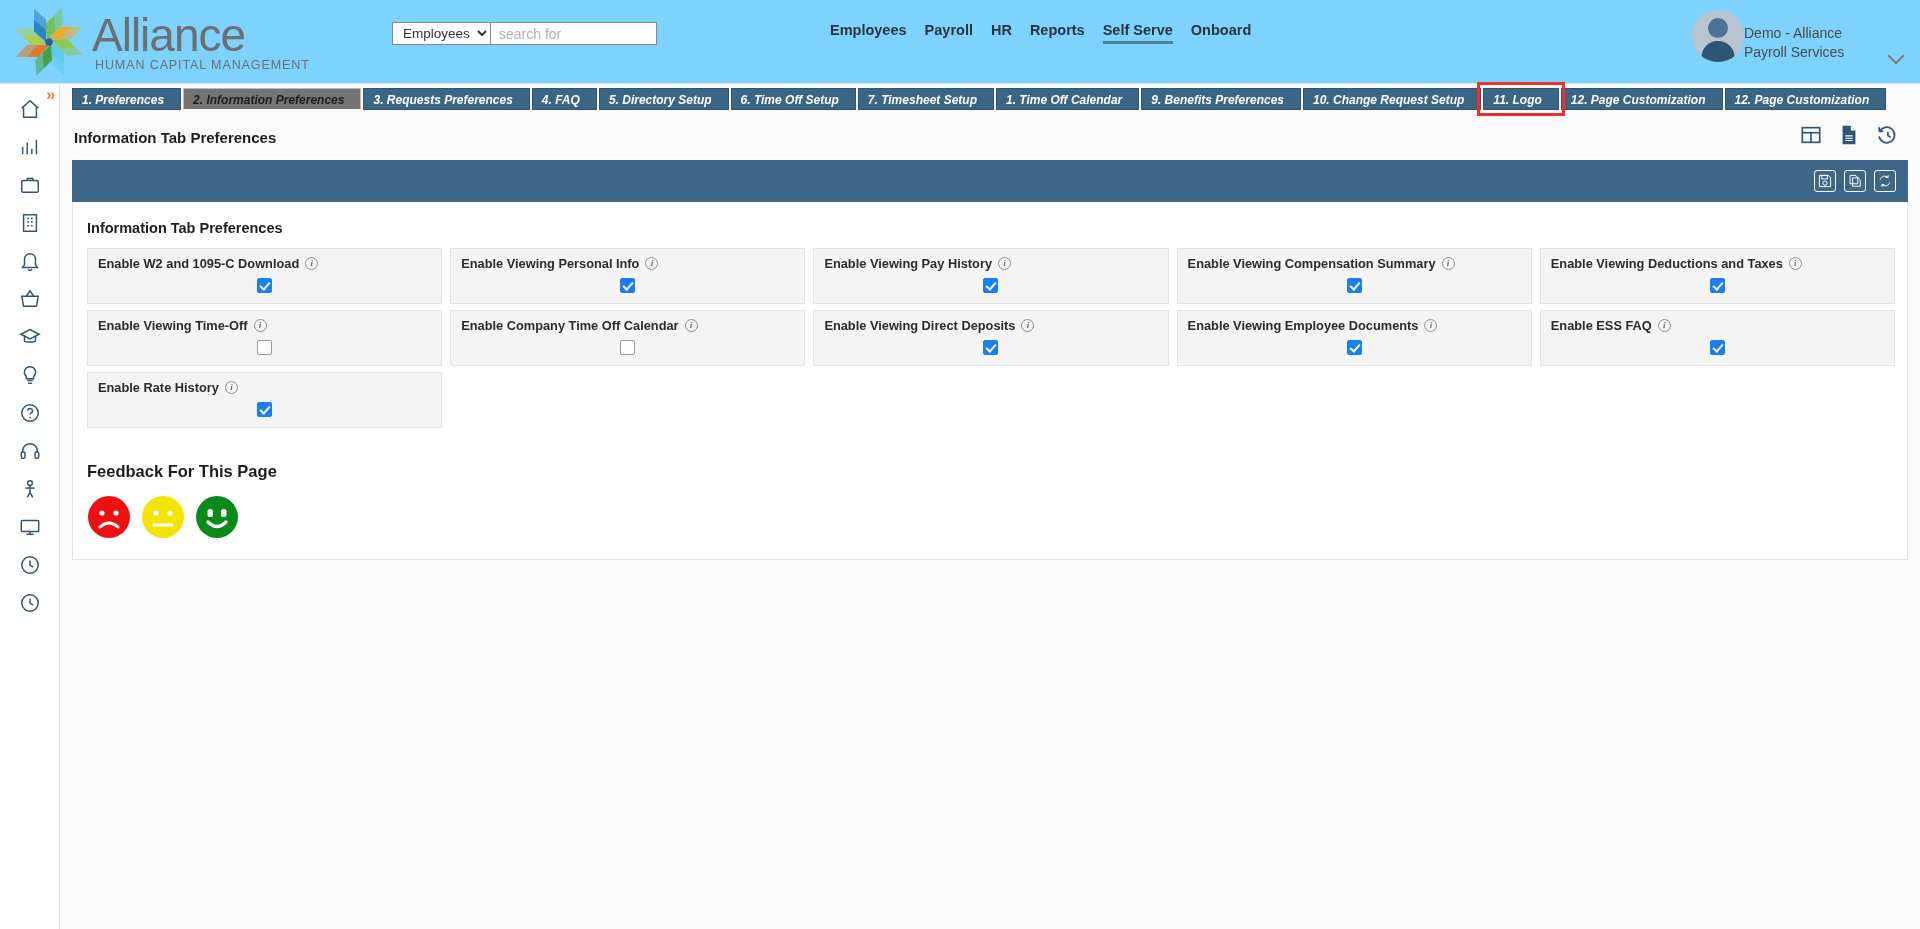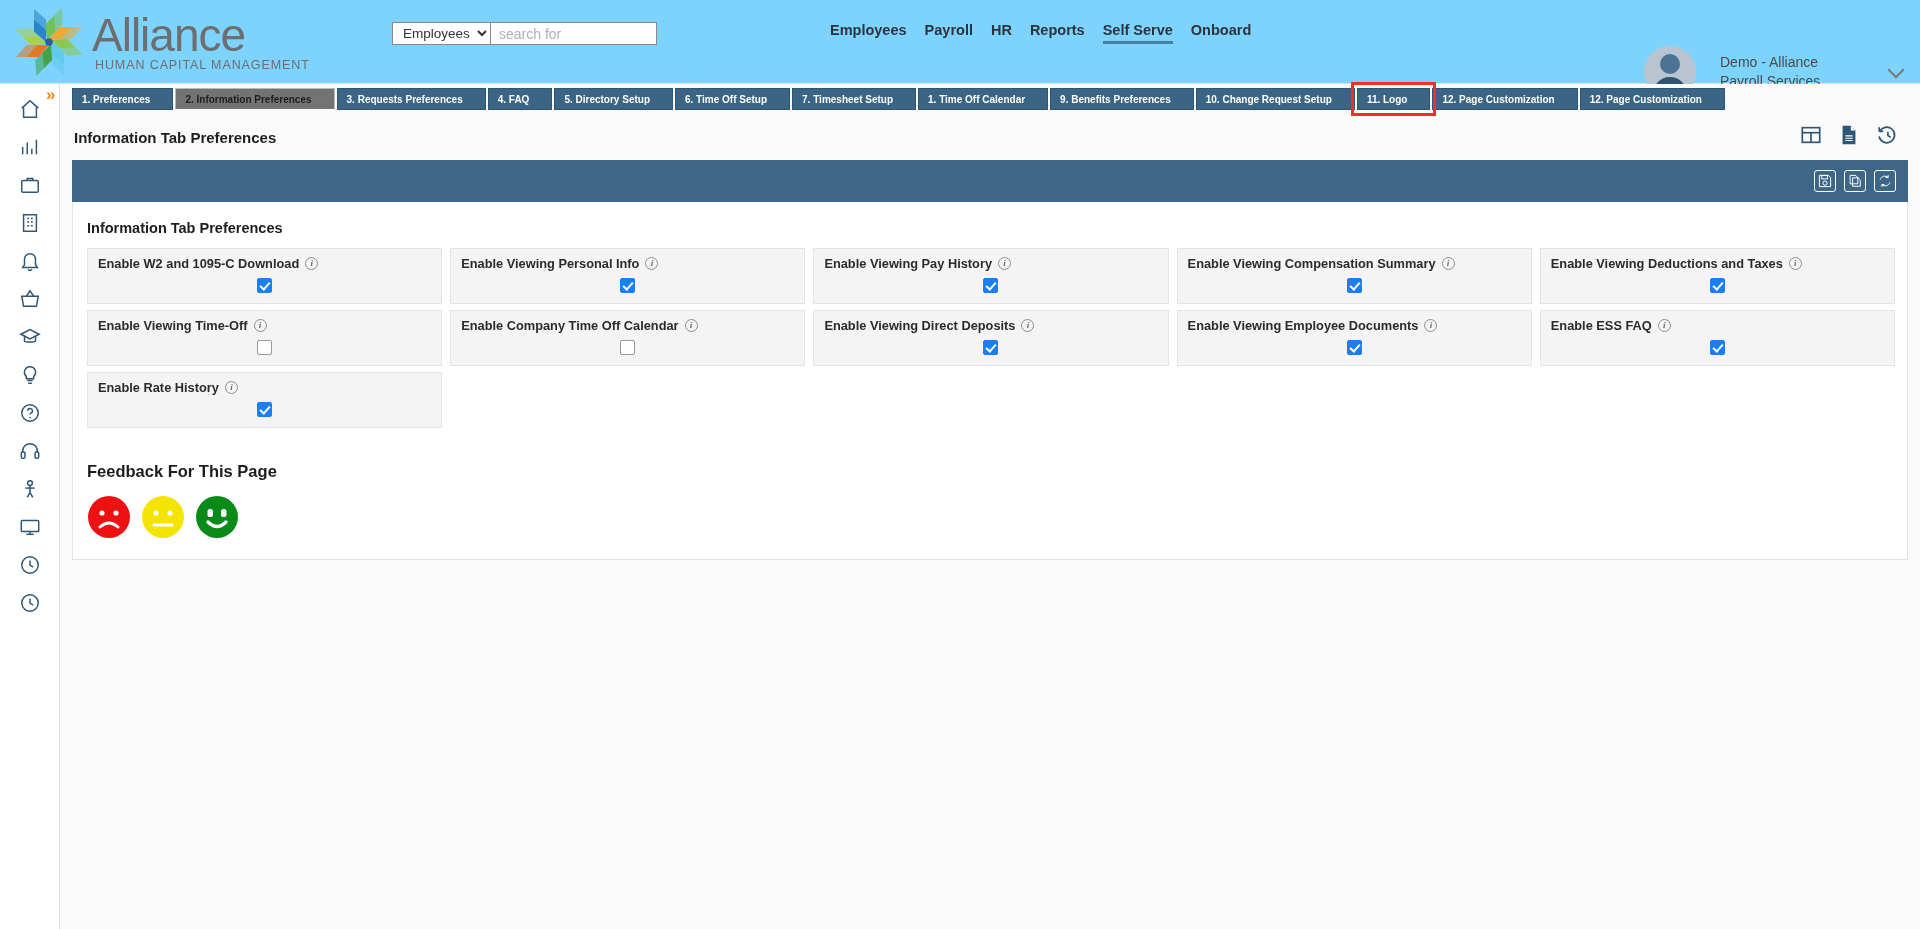--- a/index.html
+++ b/index.html
@@ -64,21 +64,21 @@
     white-space: nowrap;
   }
   .mainnav-item.active::after {
     content: ""; position: absolute; left: 0; right: 0; bottom: -2px;
     height: 3px; background: #4a7fa5;
   }
 
   
   .userbox {
     position: absolute; right: 18px; top: 10px;
-    display: flex; align-items: center; gap: 24px; margin-top: 36px;
+    display: flex; align-items: flex-end; gap: 0;
   }
   .avatar {
     width: 52px; height: 52px; border-radius: 50%;
     background: #b8c4d0; position: relative; overflow: hidden;
     flex: 0 0 auto;
   }
   .avatar::before {
     content: ""; position: absolute; left: 50%; top: 8px;
     transform: translateX(-50%);
     width: 20px; height: 20px; border-radius: 50%; background: #4a7396;
@@ -127,24 +127,24 @@
 
   
   .tabbar {
     display: flex; flex-wrap: nowrap; padding-left: 12px;
     align-items: flex-end;
   }
   .tabbar.row1 { padding-top: 4px; }
   .tabbar.row2 { margin-top: 2px; }
   .tab {
     background: #3a6585; color: #ffffff;
-    font-size: 10px; font-weight: bold;
-    padding: 4px 22px 5px 9px; height: 22px;
+    font-size: 12px; font-weight: bold;
+    padding: 4px 16px 5px 9px; height: 22px;
     border: 1px solid #2e5573; margin-right: 2px;
-    white-space: nowrap; cursor: pointer; line-height: 14px;
+    white-space: nowrap; cursor: pointer; line-height: 14px; font-style: italic;
   }
   .tab.active {
     background: #737373; color: #1d1d1d;
     border: 1px solid #b8b8b8; border-bottom-color: #ffffff;
   }
   .tab-highlight {
     position: relative;
     outline: 3px solid #ee2f2f; outline-offset: 3px;
     z-index: 5;
   }

